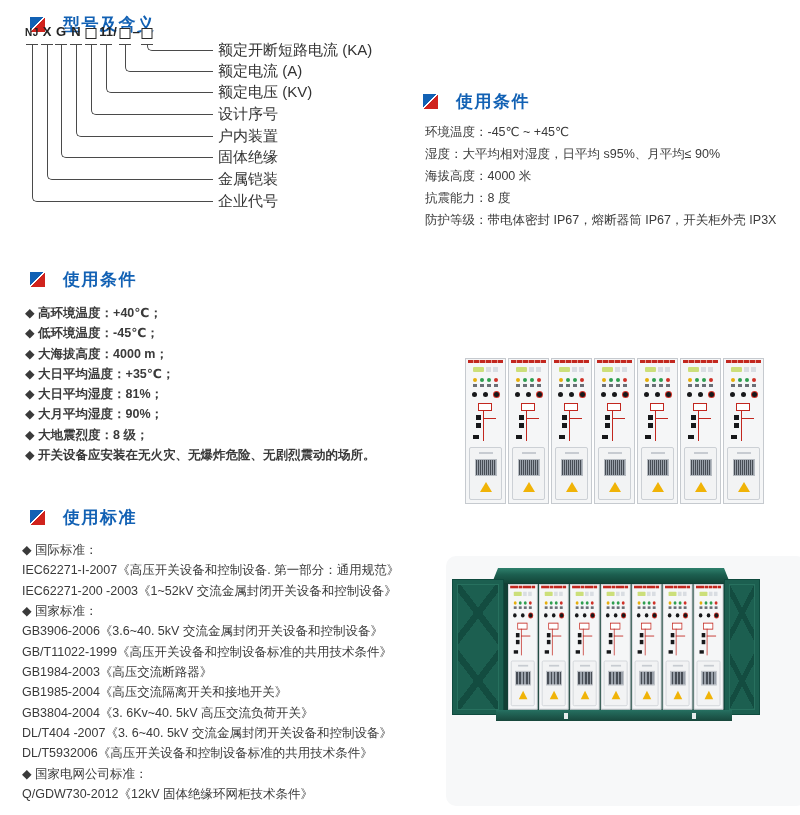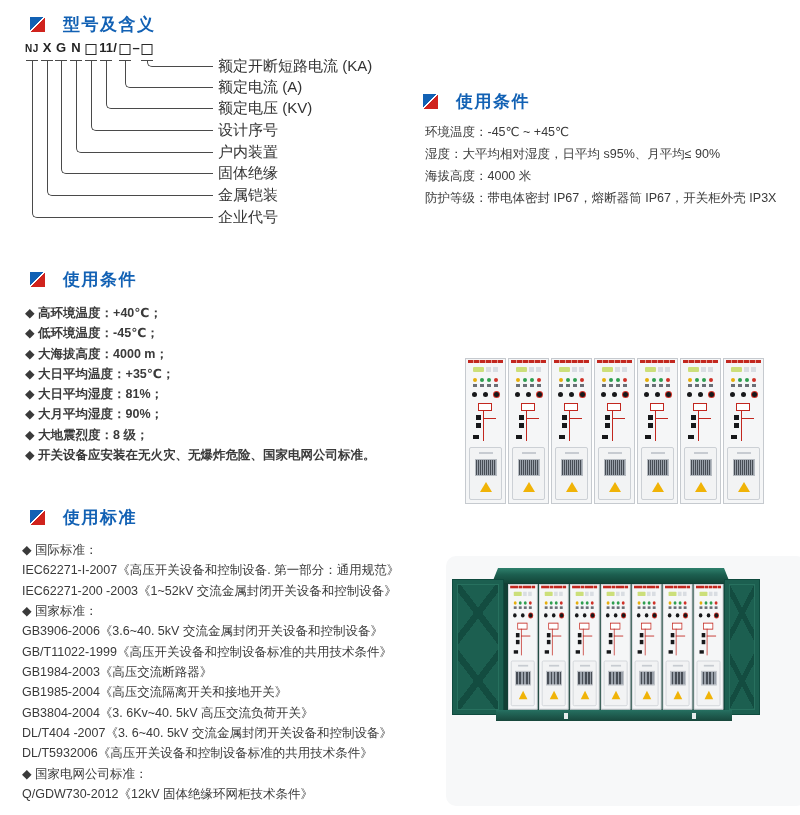--- a/index.html
+++ b/index.html
@@ -8,21 +8,21 @@
     font-family:"Liberation Sans","DejaVu Sans",sans-serif;color:#3a3a3a;
     overflow:hidden;
   }
   
   .sec-header{position:absolute;display:flex;align-items:center;gap:18px;}
   .sec-icon{width:15px;height:15px;flex:none;
     background:linear-gradient(135deg,#1261b4 44%,#ffffff 44% 52%,#d0231d 52%);}
   .sec-title{font-size:17px;font-weight:bold;color:#1261b4;letter-spacing:1.5px;white-space:nowrap;}
 
   
-  .diagram{position:absolute;left:0;top:40px;width:420px;height:210px;padding-left:40px;}
+  .diagram{position:absolute;left:0;top:24px;width:420px;height:210px;padding-left:40px;}
   .code{position:absolute;top:0;transform:translateX(-50%);font-weight:bold;font-size:13px;color:#242424;white-space:nowrap;}
   .code.nj{font-size:10px;top:3px;letter-spacing:.5px;}
   .cbox{position:absolute;top:4px;width:9px;height:9px;border:1.5px solid #2a2a2a;transform:translateX(-50%);background:#fff;}
   .tick{position:absolute;top:20px;width:12px;height:0;border-top:1.5px solid #4a4a4a;}
   .conn{position:absolute;top:21px;border-left:1.5px solid #4a4a4a;border-bottom:1.5px solid #4a4a4a;border-bottom-left-radius:5px;}
   .dlabel{position:absolute;left:218px;font-size:15px;line-height:16px;color:#333;white-space:nowrap;}
 
   
   .tlines{position:absolute;font-size:12.5px;color:#3a3a3a;}
   .tlines div{white-space:nowrap;}
@@ -132,36 +132,37 @@
 </div>
 
 <div class="sec-header" style="left:423px;top:90px;">
   <span class="sec-icon"></span>
   <span class="sec-title">使用条件</span>
 </div>
 <div class="tlines cond-right">
   <div>环境温度：-45℃ ~ +45℃</div>
   <div>湿度：大平均相对湿度，日平均 s95%、月平均≤ 90%</div>
   <div>海拔高度：4000 米</div>
+  <div>抗震能力：8 度</div>
   <div>防护等级：带电体密封 IP67，熔断器筒 IP67，开关柜外壳 IP3X</div>
 </div>
 
 <div class="sec-header" style="left:30px;top:268px;">
   <span class="sec-icon"></span>
   <span class="sec-title">使用条件</span>
 </div>
 <div class="tlines cond-left">
   <div>◆ 高环境温度：+40℃；</div>
   <div>◆ 低环境温度：-45℃；</div>
   <div>◆ 大海拔高度：4000 m；</div>
   <div>◆ 大日平均温度：+35℃；</div>
   <div>◆ 大日平均湿度：81%；</div>
   <div>◆ 大月平均湿度：90%；</div>
   <div>◆ 大地震烈度：8 级；</div>
-  <div>◆ 开关设备应安装在无火灾、无爆炸危险、国家电网公司标准。</div>
+  <div>◆ 开关设备应安装在无火灾、无爆炸危险、无剧烈震动的场所。</div>
 </div>
 
 <div class="sec-header" style="left:30px;top:506px;">
   <span class="sec-icon"></span>
   <span class="sec-title">使用标准</span>
 </div>
 <div class="tlines standards">
   <div>◆ 国际标准：</div>
   <div>IEC62271-I-2007《高压开关设备和控制设备. 第一部分：通用规范》</div>
   <div>IEC62271-200 -2003《1~52kV 交流金属封闭开关设备和控制设备》</div>

